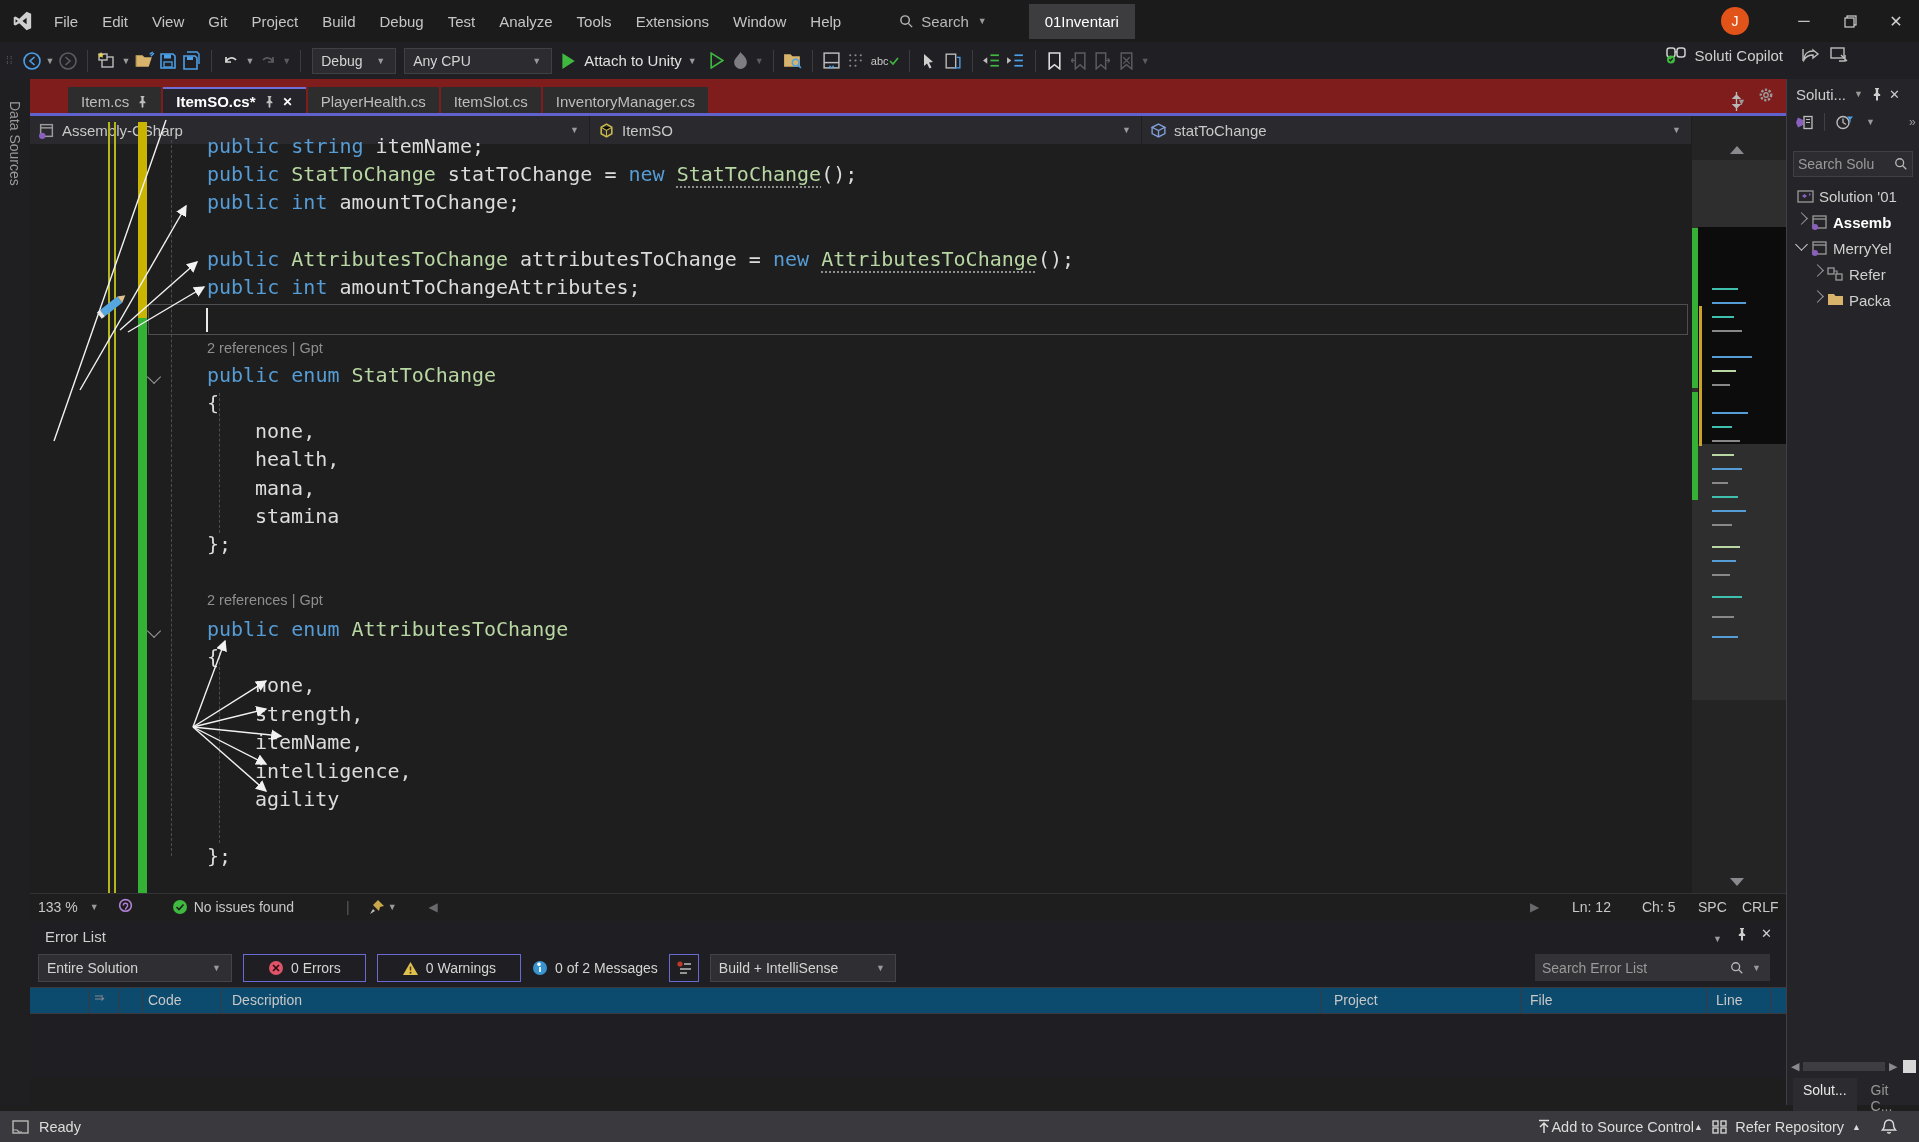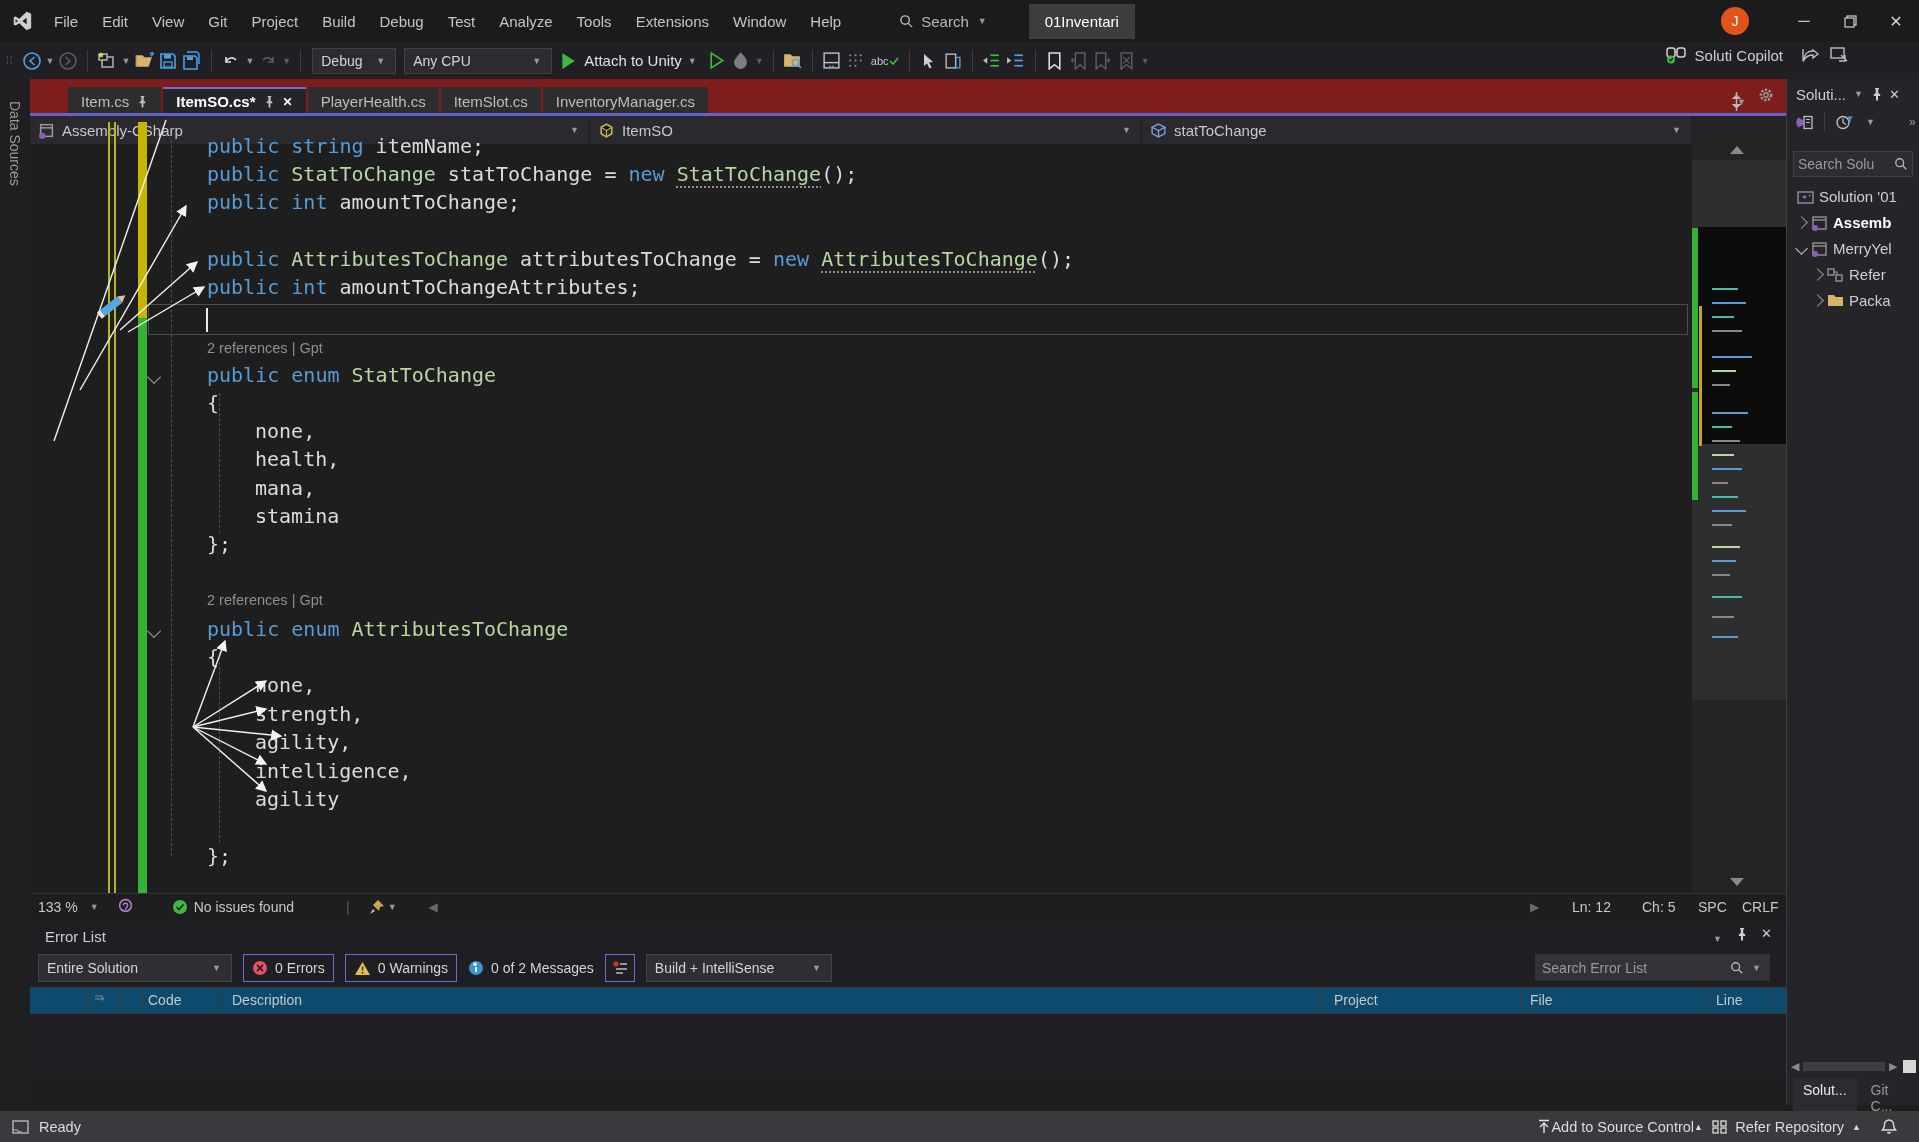--- a/index.html
+++ b/index.html
@@ -51,29 +51,29 @@
   .minimap{position:absolute;left:1692px;top:116px;width:94px;height:802px;background:#242424;}
   .mm-band{position:absolute;left:0;top:44px;width:94px;height:540px;background:#2e2e2e;}
   .mm-view{position:absolute;left:6px;top:111px;width:88px;height:217px;background:#0c0c0c;}
   
   .edbottom{position:absolute;left:30px;top:893px;width:1756px;height:25px;background:#1e1e1e;border-top:1px solid #333336;display:flex;align-items:center;font-size:14px;color:#c8c8c8;}
   .zoombox{display:flex;align-items:center;gap:10px;padding:0 8px;height:100%;}
   
   .solexp{position:absolute;left:1786px;top:79px;width:133px;height:1026px;background:#252529;border-left:1px solid #3f3f46;box-sizing:border-box;}
   .solexp .hdr{display:flex;align-items:center;height:30px;padding-left:9px;color:#cccccc;gap:6px;}
   .se-search{position:absolute;left:6px;top:72px;width:120px;height:26px;background:#2d2d31;border:1px solid #3f3f46;display:flex;align-items:center;box-sizing:border-box;padding:0 4px;color:#9a9a9a;font-size:14px;gap:4px;}
-  .tree-row{position:absolute;display:flex;align-items:center;gap:5px;font-size:15px;color:#d0d0d0;white-space:nowrap;}
+  .tree-row{position:absolute;display:flex;gap:5px;font-size:15px;color:#d0d0d0;white-space:nowrap;}
   .expander{width:8px;height:8px;border-right:1.5px solid #9a9a9a;border-bottom:1.5px solid #9a9a9a;flex:0 0 auto;}
   .expander.col{transform:rotate(-45deg);}
   .expander.exp{transform:rotate(45deg);border-color:#d0d0d0;}
   
   .errorlist{position:absolute;left:30px;top:921px;width:1756px;height:157px;background:#1f1f23;}
   .el-hdr{position:absolute;left:15px;top:7px;color:#cfcfcf;font-size:15px;}
   .el-toolbar{position:absolute;left:8px;top:32px;height:30px;display:flex;align-items:center;gap:11px;}
-  .el-btn{display:flex;align-items:center;gap:7px;height:28px;padding:0 8px;border:1px solid #6a6ad6;color:#d4d4d4;font-size:14px;box-sizing:border-box;}
+  .el-btn{display:flex;align-items:center;gap:7px;height:28px;padding:0 24px;border:1px solid #6a6ad6;color:#d4d4d4;font-size:14px;box-sizing:border-box;}
   .el-dd{display:flex;align-items:center;justify-content:space-between;height:28px;background:#2f2f33;border:1px solid #434348;color:#d4d4d4;font-size:14px;padding:0 8px;box-sizing:border-box;}
   .el-cols{position:absolute;left:0;top:66px;width:1756px;height:25px;background:#0c4a6e;border-top:1px solid #3a3a3e;border-bottom:1px solid #3a3a3e;}
   .el-col{position:absolute;top:4px;color:#c8c8c8;font-size:14px;}
   .el-colsep{position:absolute;top:0;width:1px;height:25px;background:#3a3a3e;}
   .el-search{position:absolute;right:16px;top:33px;width:235px;height:27px;background:#333337;display:flex;align-items:center;padding:0 7px;color:#9a9a9a;font-size:14px;gap:6px;box-sizing:border-box;}
   
   .ptabs{position:absolute;display:flex;gap:4px;}
   .ptab{padding:4px 10px;font-size:14px;color:#969696;}
   .ptab.active{color:#e8e8e8;background:#2b2b30;}
   .statusbar{position:absolute;left:0;top:1111px;width:1919px;height:31px;background:#3a3a3e;display:flex;align-items:center;color:#dcdcdc;font-size:14.5px;}
@@ -439,21 +439,21 @@
       <div class="code-line" style="top: 419px; left: 255px;"><span class="id">none,</span></div>
       <div class="code-line" style="top: 447px; left: 255px;"><span class="id">health,</span></div>
       <div class="code-line" style="top: 476px; left: 255px;"><span class="id">mana,</span></div>
       <div class="code-line" style="top: 504px; left: 255px;"><span class="id">stamina</span></div>
       <div class="code-line" style="top: 532px; left: 207px;"><span class="pl">};</span></div>
       <div class="code-line" style="top: 617px; left: 207px;"><span class="kw">public </span><span class="kw">enum </span><span class="en">AttributesToChange</span></div>
       <div class="chev" style="top: 626px;"></div>
       <div class="code-line" style="top: 645px; left: 207px;"><span class="pl">{</span></div>
       <div class="code-line" style="top: 673px; left: 255px;"><span class="id">none,</span></div>
       <div class="code-line" style="top: 702px; left: 255px;"><span class="id">strength,</span></div>
-      <div class="code-line" style="top: 730px; left: 255px;"><span class="id">agility,</span></div>
+      <div class="code-line" style="top: 730px; left: 255px;"><span class="id">itemName,</span></div>
       <div class="code-line" style="top: 759px; left: 255px;"><span class="id">intelligence,</span></div>
       <div class="code-line" style="top: 787px; left: 255px;"><span class="id">agility</span></div>
       <div class="code-line" style="top: 844px; left: 207px;"><span class="pl">};</span></div>
       <div class="codelens" style="top: 340px;">2 references | Gpt</div>
       <div class="codelens" style="top: 592px;">2 references | Gpt</div>
     </div>
 
   <div class="minimap">
     <span class="abs" style="left:36px;top:-24px">
         <svg width="17" height="19" viewBox="0 0 16 18">

